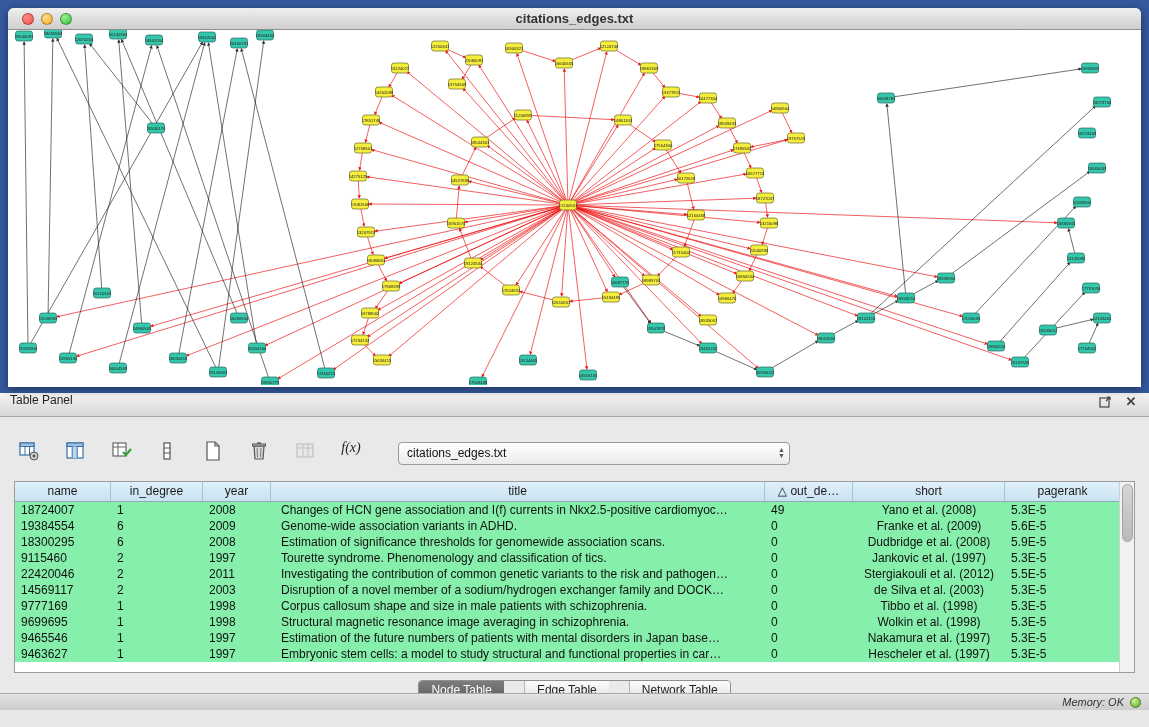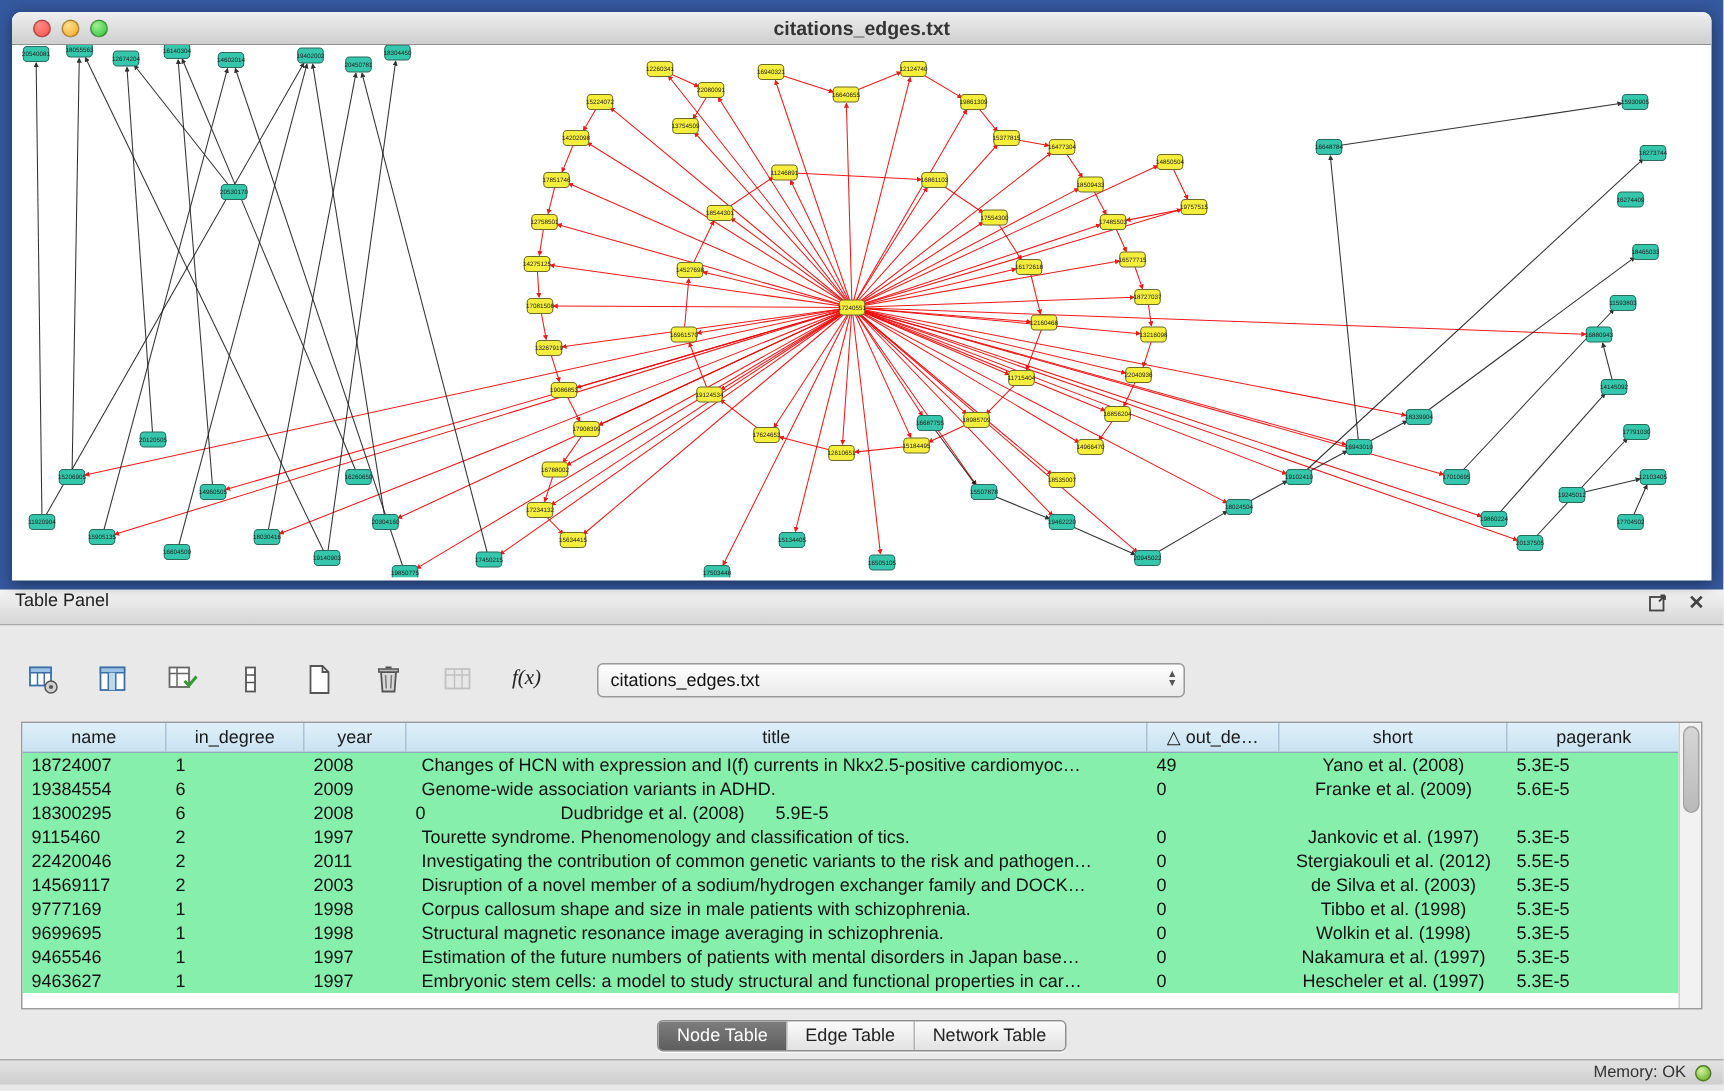--- a/index.html
+++ b/index.html
@@ -28,21 +28,21 @@
   
   .panel-header { height:24px; background:linear-gradient(#f5f5f5,#d6d6d6); border-bottom:1px solid #a8a8a8;
                   display:flex; padding:0 10px; }
   .panel-title { font-size:12px; color:#222; }
   .panel-header .spacer { flex:1; }
   .ph-icon { width:16px; height:16px; display:flex; align-items:center; justify-content:center; margin-left:10px;
              color:#444; font-size:13px; font-weight:bold; cursor:default; }
   .panel-body { height:293px; background:#e9e9e9; padding-top:22px; }
 
   .toolbar { display:flex; align-items:center; height:28px; padding-left:16px; }
-  .tb-btn { width:26px; height:26px; margin-right:20px; display:flex; align-items:center; justify-content:center;
+  .tb-btn { width:26px; height:26px; margin-right:20px; display:flex; justify-content:center;
             border-radius:4px; }
   .tb-btn svg { display:block; }
   .tb-btn.disabled { opacity:.4; }
   .fx-text { font-family:"Liberation Serif", serif; font-style:italic; font-size:14px; color:#222; }
   .combo { margin-left:14px; width:392px; height:23px; border:1px solid #9a9a9a; border-radius:4px;
            background:linear-gradient(#ffffff,#eaeaea); display:flex; align-items:center; padding-left:8px;
            font-size:12px; color:#111; position:relative; }
   .combo .arrows { position:absolute; right:4px; top:0; height:100%; display:flex; flex-direction:column;
                    justify-content:center; line-height:6px; font-size:7px; color:#555; text-align:center; }
 
@@ -54,28 +54,28 @@
   .tr { display:flex; height:16px; width:1106px; background:#86efac; }
   .td { font-size:12px; color:#111; line-height:16px; white-space:nowrap; overflow:hidden; padding-left:6px; }
   .c0{width:96px;} .c1{width:92px;} .c2{width:68px;} .c3{width:494px;} .c4{width:88px;} .c5{width:152px;} .c6{width:116px;}
   .td.c3{padding-left:10px;} .td.c5{text-align:center; padding-left:0;}
   .vscroll { position:absolute; right:0; top:0; width:15px; height:100%; background:#f2f2f2; border-left:1px solid #cfcfcf; }
   .vthumb { position:absolute; left:2px; top:2px; width:11px; height:58px; background:linear-gradient(#d6d6d6,#b9b9b9);
             border:1px solid #a2a2a2; border-radius:6px; }
 
   .tabs-row { display:flex; justify-content:center; margin-top:7px; }
   .tabs-group { display:inline-flex; border:1px solid #8f8f8f; border-radius:4px; overflow:hidden;
-                box-shadow:0 1px 0 rgba(255,255,255,.7); }
+                box-shadow:0 1px 0 rgba(255,255,255,.7);gap:20px; }
   .tab { font-size:12px; padding:2px 12px; background:linear-gradient(#fbfbfb,#e2e2e2); color:#222;
          border-left:1px solid #b5b5b5; line-height:15px; }
   .tab:first-child { border-left:none; }
   .tab.active { background:linear-gradient(#7d7d7d,#5e5e5e); color:#fff; }
 
-  .statusbar { position:absolute; left:0; bottom:4px; width:1149px; height:17px; background:linear-gradient(#e3e3e3,#cdcdcd);
-               border-top:1px solid #a9a9a9; display:flex; align-items:center; justify-content:flex-end; padding-right:8px; }
+  .statusbar { position:absolute; left:0; bottom:17px; width:1149px; height:17px; background:linear-gradient(#e3e3e3,#cdcdcd);
+               border-top:1px solid #a9a9a9; display:flex; align-items:center; justify-content:flex-end; padding-right:8px;font-style:italic; }
   .mem-label { font-size:11px; color:#333; margin-right:6px; }
   .mem-orb { width:11px; height:11px; border-radius:50%; border:1px solid #4c7c1f;
              background:radial-gradient(circle at 35% 30%, #d2f39b, #5aa71c); }
 </style>
 </head>
 <body>
 
 <div class="desktop">
   <div class="net-window">
     <div class="titlebar">
@@ -707,38 +707,39 @@
         <span class="th c3">title</span>
         <span class="th c4">△ out_de…</span>
         <span class="th c5">short</span>
         <span class="th c6">pagerank</span>
       </div>
     <div id="tbody">
         <div class="tr">
           <span class="td c0">18724007</span>
           <span class="td c1">1</span>
           <span class="td c2">2008</span>
-          <span class="td c3">Changes of HCN with expression and I(f) currents in Nkx2.5-positive cardiomyoc…</span>
+          <span class="td c3">Changes of HCN gene association and I(f) currents in Nkx2.5-positive cardiomyoc…</span>
           <span class="td c4">49</span>
           <span class="td c5">Yano et al. (2008)</span>
           <span class="td c6">5.3E-5</span>
         </div>
         <div class="tr">
           <span class="td c0">19384554</span>
           <span class="td c1">6</span>
           <span class="td c2">2009</span>
           <span class="td c3">Genome-wide association variants in ADHD.</span>
           <span class="td c4">0</span>
           <span class="td c5">Franke et al. (2009)</span>
           <span class="td c6">5.6E-5</span>
         </div>
         <div class="tr">
           <span class="td c0">18300295</span>
           <span class="td c1">6</span>
           <span class="td c2">2008</span>
+          <span class="td c3">Estimation of significance thresholds for genomewide association scans.</span>
           <span class="td c4">0</span>
           <span class="td c5">Dudbridge et al. (2008)</span>
           <span class="td c6">5.9E-5</span>
         </div>
         <div class="tr">
           <span class="td c0">9115460</span>
           <span class="td c1">2</span>
           <span class="td c2">1997</span>
           <span class="td c3">Tourette syndrome. Phenomenology and classification of tics.</span>
           <span class="td c4">0</span>

